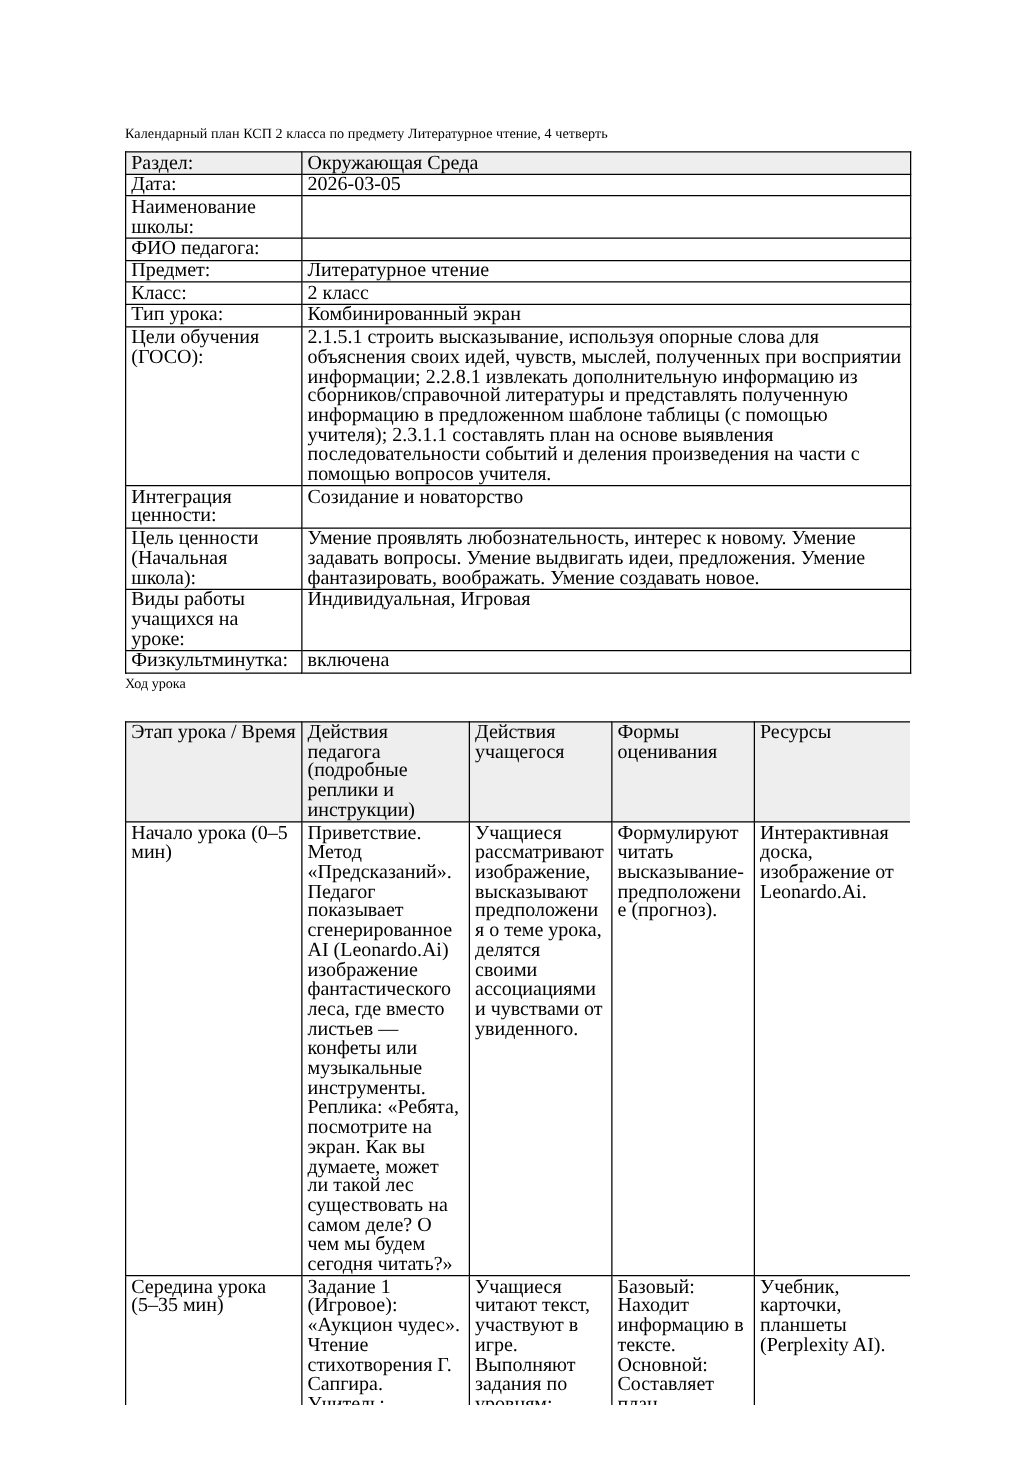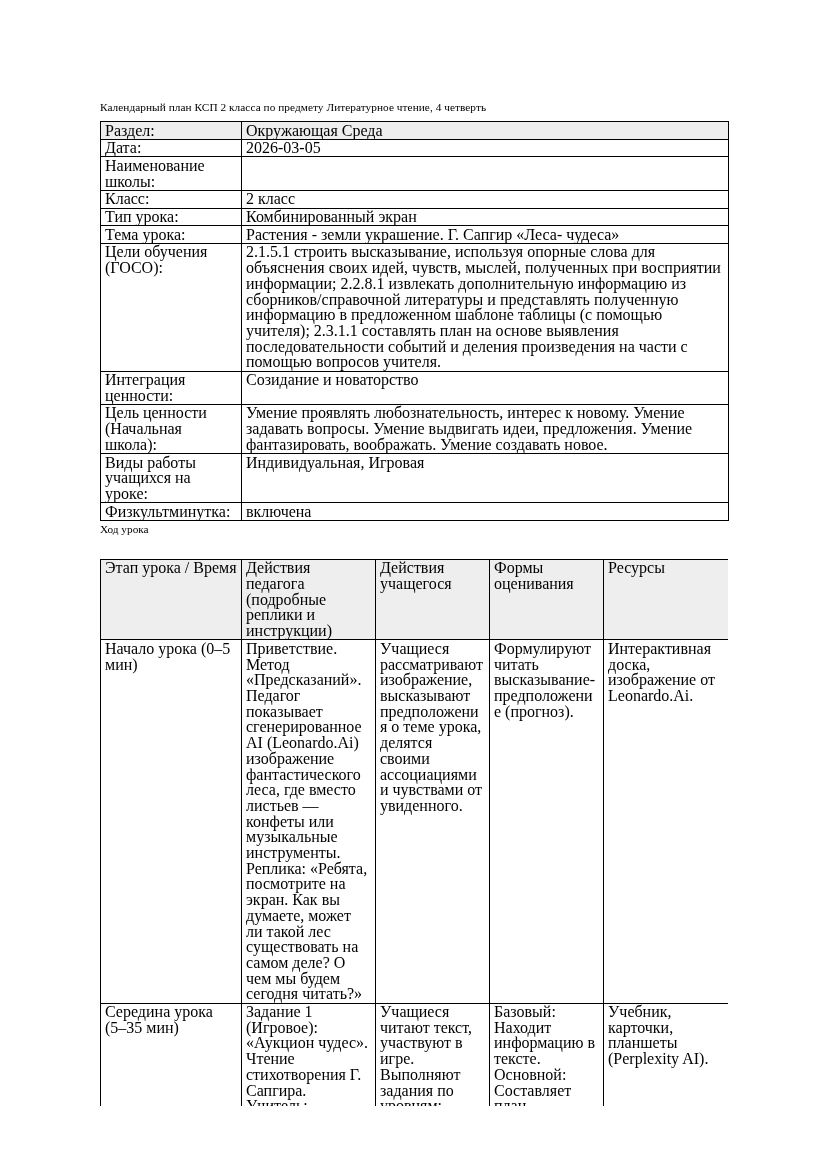--- a/index.html
+++ b/index.html
@@ -97,30 +97,34 @@
       </tr>
       <tr>
         <td class="label-cell">Дата:</td>
         <td class="value-cell">2026-03-05</td>
       </tr>
       <tr>
         <td class="label-cell">Наименование школы:</td>
         <td class="value-cell">&nbsp;</td>
       </tr>
       <tr>
+        <td class="label-cell">ФИО педагога:</td>
+        <td class="value-cell">&nbsp;</td>
+      </tr>
+      <tr>
+        <td class="label-cell">Предмет:</td>
+        <td class="value-cell">Литературное чтение</td>
+      </tr>
+      <tr>
         <td class="label-cell">Класс:</td>
         <td class="value-cell">2 класс</td>
       </tr>
       <tr>
         <td class="label-cell">Тип урока:</td>
         <td class="value-cell">Комбинированный экран</td>
-      </tr>
-      <tr>
-        <td class="label-cell">Тема урока:</td>
-        <td class="value-cell">Растения - земли украшение. Г. Сапгир «Леса- чудеса»</td>
       </tr>
       <tr>
         <td class="label-cell">Цели обучения (ГОСО):</td>
         <td class="value-cell">2.1.5.1 строить высказывание, используя опорные слова для объяснения своих идей, чувств, мыслей, полученных при восприятии информации; 2.2.8.1 извлекать дополнительную информацию из сборников/справочной литературы и представлять полученную информацию в предложенном шаблоне таблицы (с помощью учителя); 2.3.1.1 составлять план на основе выявления последовательности событий и деления произведения на части с помощью вопросов учителя.</td>
       </tr>
       <tr>
         <td class="label-cell">Интеграция ценности:</td>
         <td class="value-cell">Созидание и новаторство</td>
       </tr>
       <tr>

